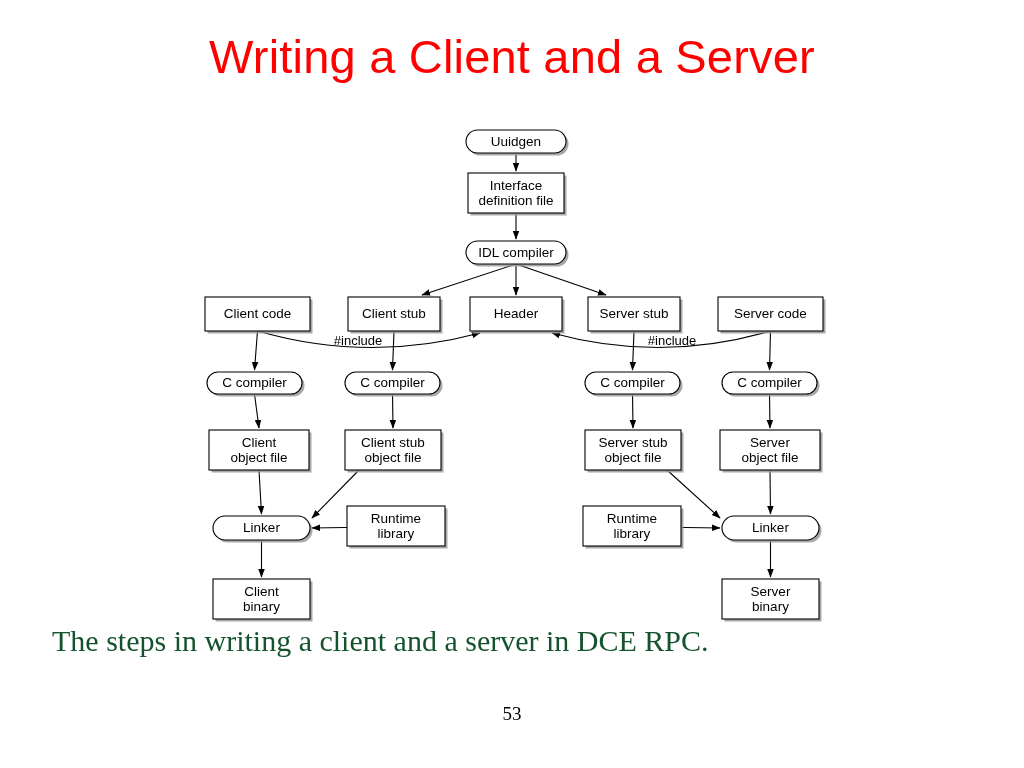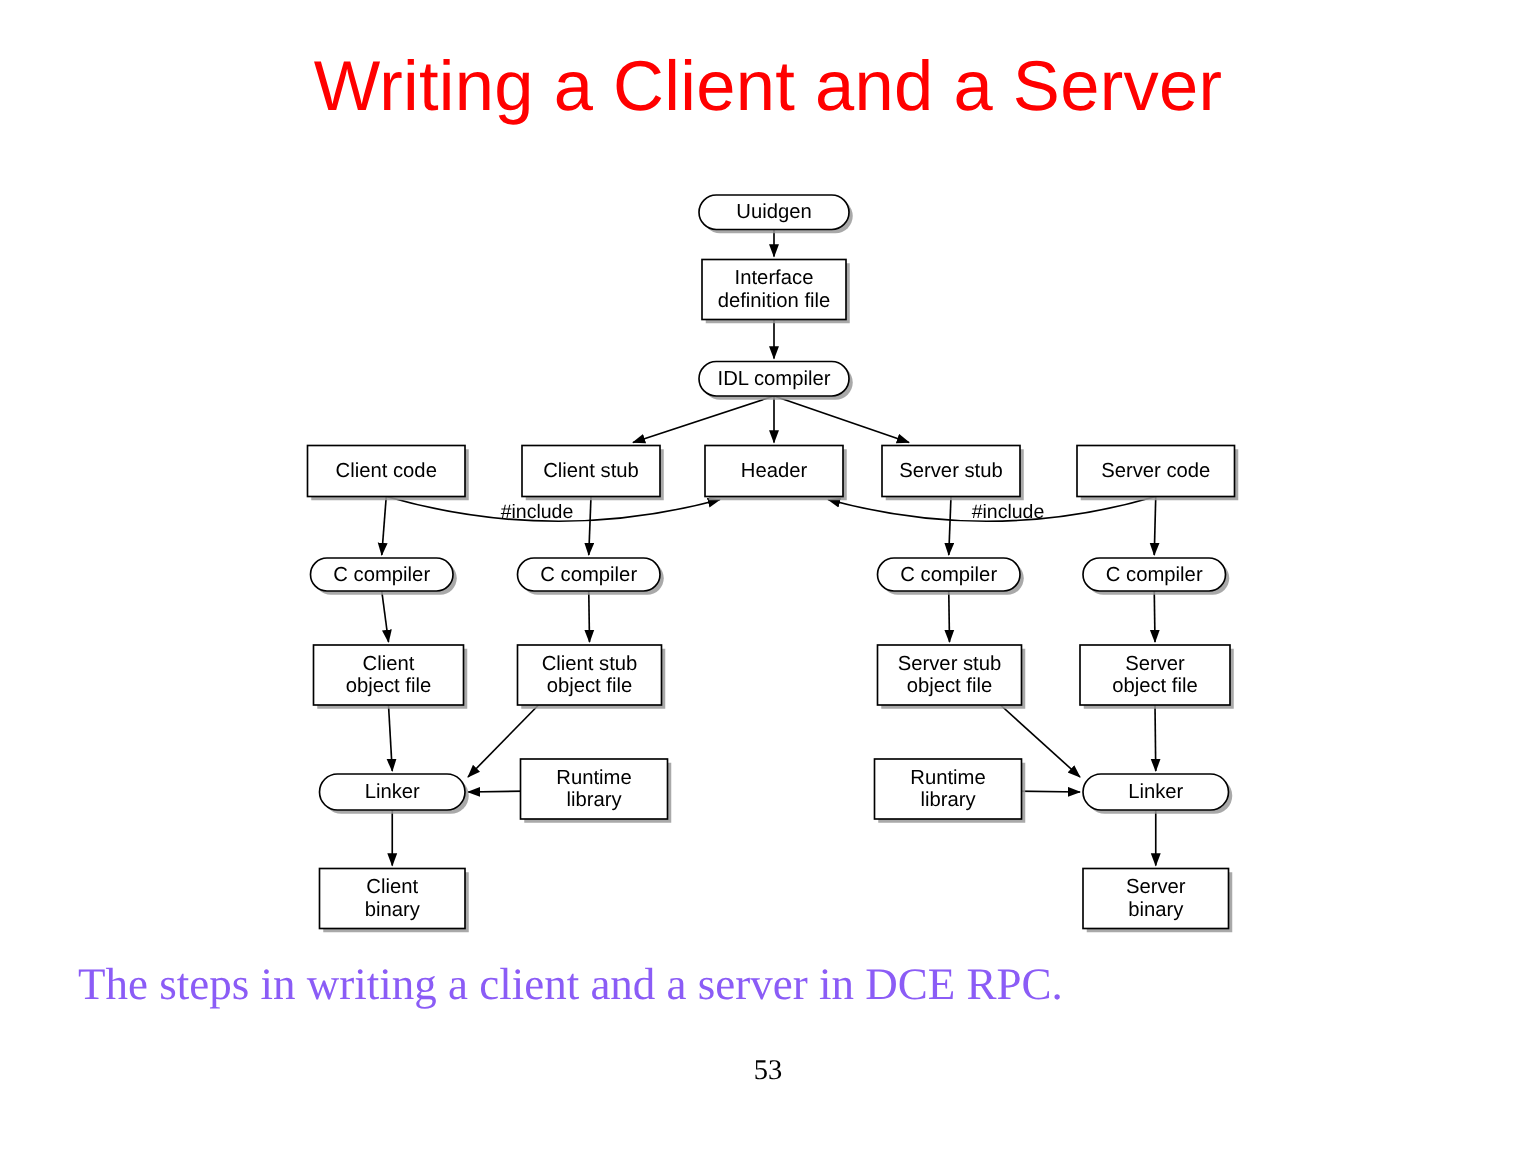--- a/index.html
+++ b/index.html
@@ -32,25 +32,25 @@
   #diagram-wrap {
     position: absolute;
     left: 0;
     top: 118px;
     width: 1024px;
     height: 510px;
   }
   #caption {
     position: absolute;
     left: 52px;
-    top: 640px;
+    top: 624px;
     width: 930px;
     font-family: "Liberation Serif", serif;
     font-size: 30px;
-    color: #8b5cf6;
+    color: #14532d;
     white-space: nowrap;
   }
   #page-number {
     position: absolute;
     left: 0;
     top: 703px;
     width: 1024px;
     text-align: center;
     font-family: "Liberation Serif", serif;
     font-size: 19px;

